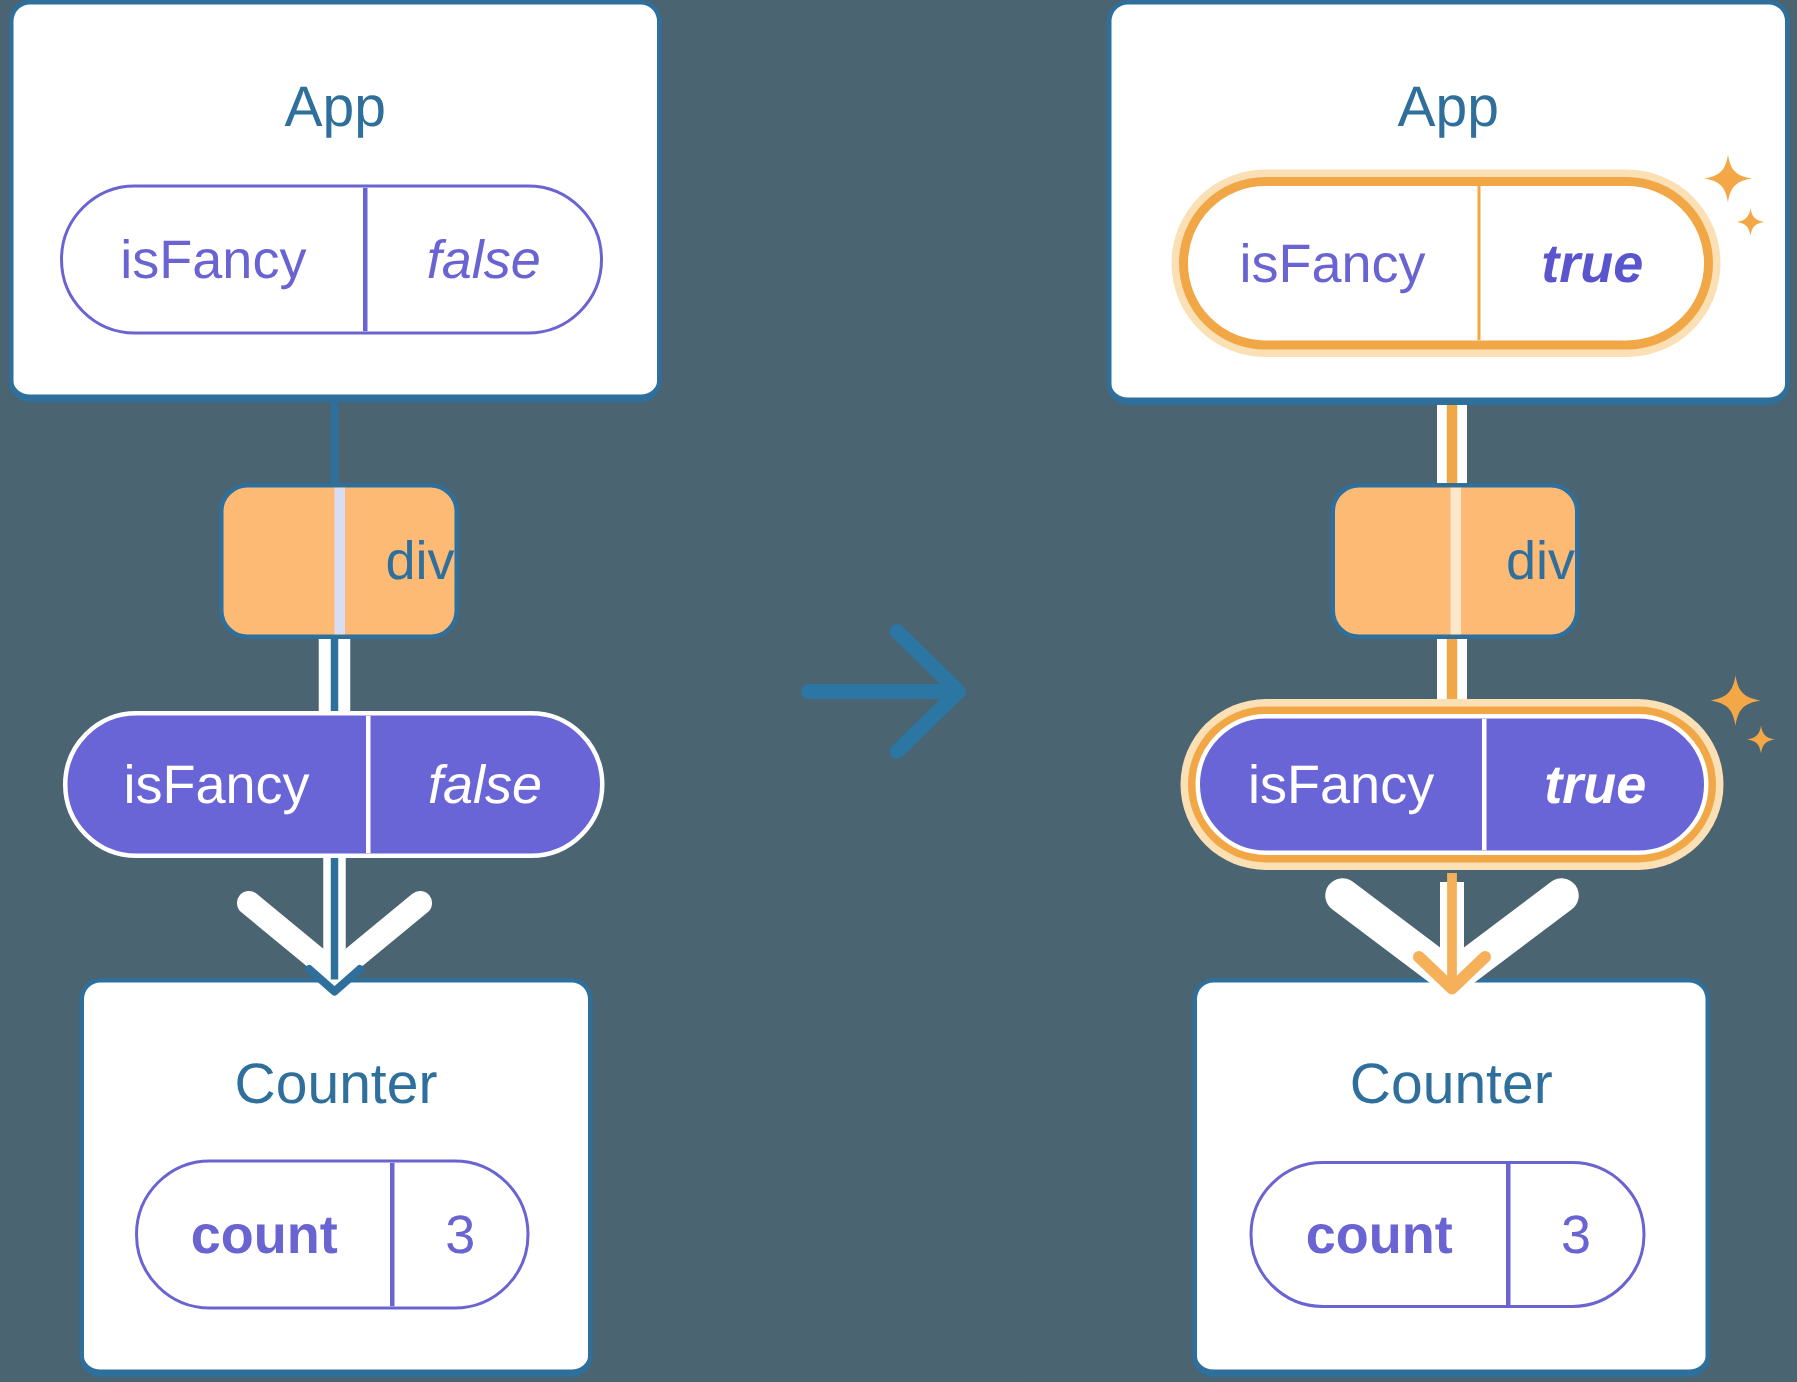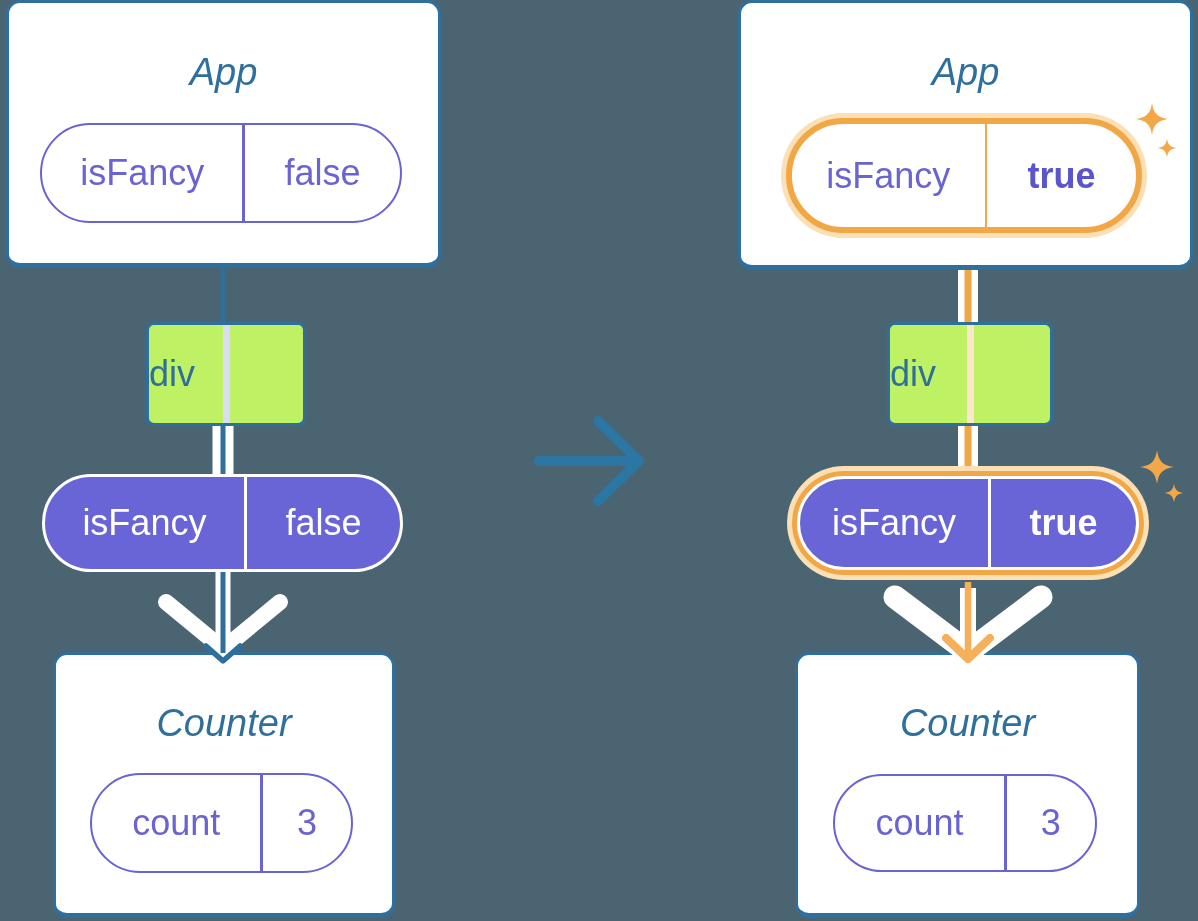--- a/index.html
+++ b/index.html
@@ -23,48 +23,48 @@
   }
   .layer{position:absolute;left:0;top:0;}
   .connectors{z-index:0;}
   .overlay{z-index:6;}
   .card{
     position:absolute;background:#fff;border:3px solid var(--teal);
     border-bottom-width:5px;border-radius:14px;z-index:1;
   }
   .title{
     position:absolute;z-index:3;display:flex;align-items:center;justify-content:center;
-    color:var(--teal);font-size:38px;font-weight:500;height:52px;font-style:italic;
+    color:var(--teal);font-size:38px;font-weight:500;height:52px;
   }
   .pill{
     position:absolute;z-index:4;display:flex;align-items:stretch;overflow:hidden;
     border-radius:60px;box-sizing:border-box;
   }
   .pill .cell{display:flex;align-items:center;justify-content:center;font-size:36px;}
   .pill .divider{width:3px;align-self:stretch;}
   .split-58 .cell.key{flex:0 0 56%;text-align:center;}
-  .split-58 .cell.value{flex:1;}
-  .split-66 .cell.key{flex:0 0 65%;}
+  .split-58 .cell.value{flex:1;font-style:italic;}
+  .split-66 .cell.key{flex:0 0 65%;font-weight:bold;}
   .split-66 .cell.value{flex:1;}
   .pill.outline{background:#fff;border:2.5px solid var(--purple);}
   .pill.outline .cell{color:var(--purple);}
   .pill.outline .divider{background:var(--purple);width:2.5px;}
   .pill.fancy{background:#fff;border:6px solid var(--orange);
     box-shadow:0 0 0 5px var(--orange-glow);}
   .pill.fancy .cell{color:var(--purple);}
   .pill.fancy .divider{background:var(--orange);width:2.5px;}
   .pill.state{background:var(--purple-fill);border:3px solid #fff;}
   .pill.state .cell{color:#fff;}
   .pill.state .divider{background:#fff;}
   .pill.state.fancy-ring{box-shadow:0 0 0 5px var(--orange),0 0 0 10px var(--orange-glow);}
   .bold{font-weight:700;}
   .fancy .cell.value{font-weight:700;color:var(--purple-bold);}
   .box{
-    position:absolute;background:#bef264;border:3px solid var(--teal);border-radius:8px;
-    display:flex;align-items:center;justify-content:flex-start;overflow:hidden;z-index:2;
+    position:absolute;background:#fdba74;border:3px solid var(--teal);border-radius:19px;
+    display:flex;align-items:center;justify-content:flex-end;overflow:hidden;z-index:2;
   }
   .box .pale-line{position:absolute;top:0;bottom:0;left:50%;width:7px;margin-left:-3.5px;}
   .box .pale-line.lav{background:var(--pale-lav);}
   .box .pale-line.org{background:var(--pale-orange);}
   .box .box-label{position:relative;color:var(--teal);font-size:36px;font-weight:500;z-index:1;}
 
   
   .app-card-l{left:6px;top:0;width:429px;height:260px;}
   .app-title-l{left:6px;top:46px;width:435px;}
   .app-pill-l{left:40px;top:123px;width:362px;height:100px;}

